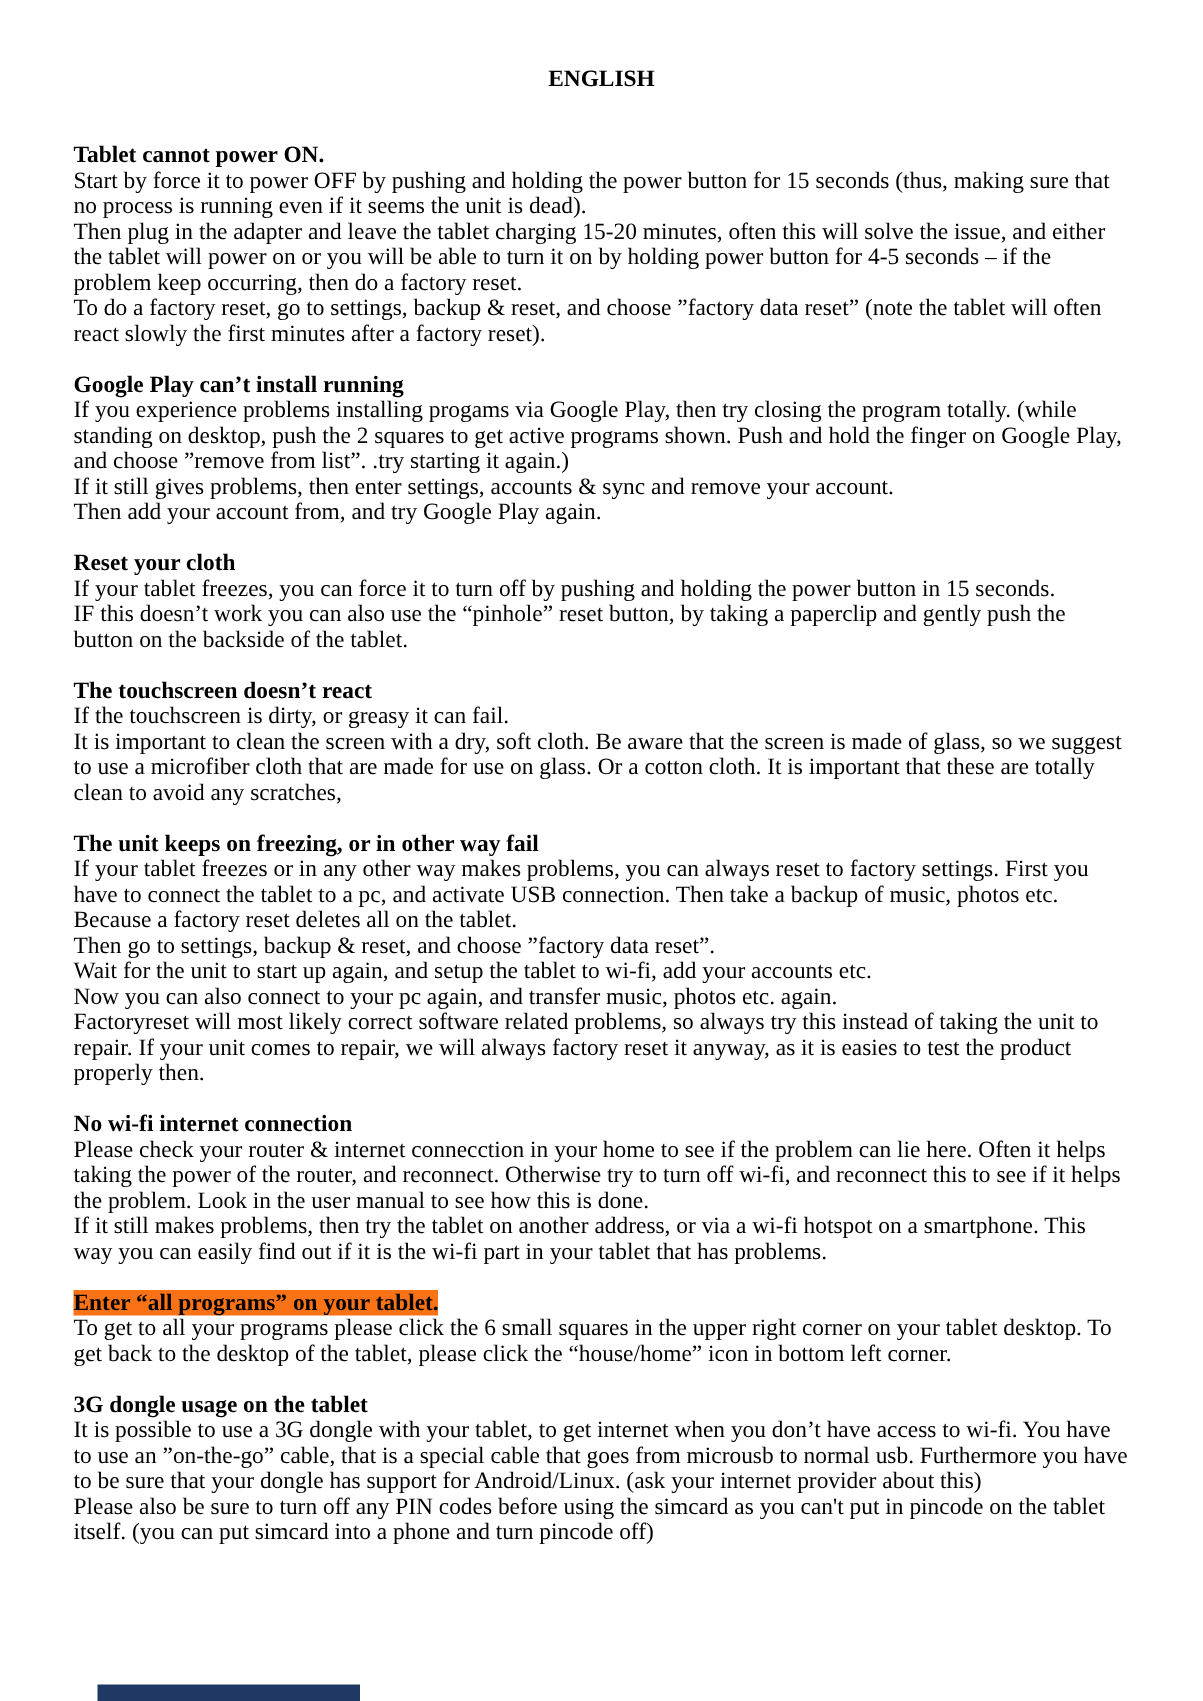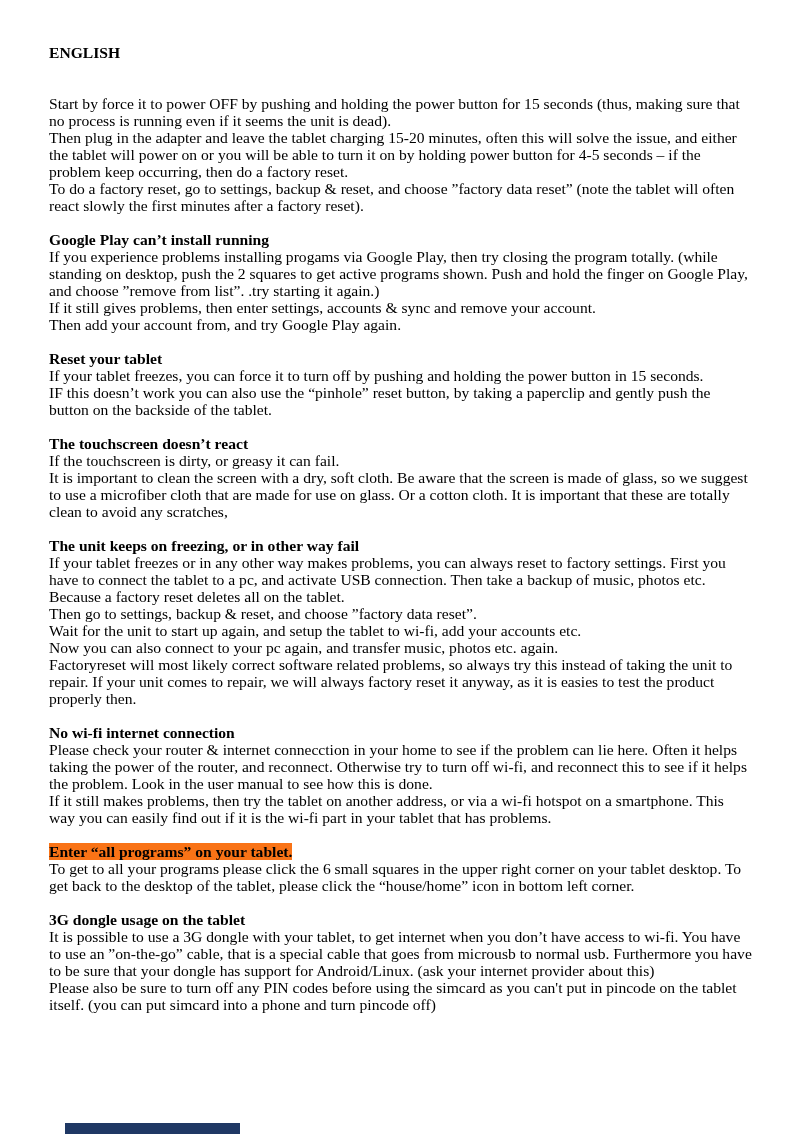--- a/index.html
+++ b/index.html
@@ -10,21 +10,21 @@
     box-sizing: border-box;
     padding: 44px 49px 0 49px;
     background: #ffffff;
     color: #000000;
     font-family: "Liberation Serif", "DejaVu Serif", serif;
     font-size: 15.6px;
     line-height: 17px;
     overflow: hidden;
   }
   .title-block {
-    text-align: left;
+    text-align: center;
     font-weight: bold;
     margin-bottom: 34px;
   }
   .faq-section { margin-top: 17px; }
   .faq-section h2 {
     font-size: 15.6px;
     line-height: 17px;
     font-weight: bold;
     margin: 0;
   }
@@ -45,34 +45,35 @@
 </head>
 <body>
 
 <div class="page">
 
   <div class="title-block">
     <div>ENGLISH</div>
   </div>
 
   <section class="faq-section">
+    <h2>Tablet cannot power ON.</h2>
     <p>Start by force it to power OFF by pushing and holding the power button for 15 seconds (thus, making sure that no process is running even if it seems the unit is dead).</p>
     <p>Then plug in the adapter and leave the tablet charging 15-20 minutes, often this will solve the issue, and either the tablet will power on or you will be able to turn it on by holding power button for 4-5 seconds – if the problem keep occurring, then do a factory reset.</p>
     <p>To do a factory reset, go to settings, backup &amp; reset, and choose ”factory data reset” (note the tablet will often react slowly the first minutes after a factory reset).</p>
   </section>
 
   <section class="faq-section">
     <h2>Google Play can’t install running</h2>
     <p>If you experience problems installing progams via Google Play, then try closing the program totally. (while standing on desktop, push the 2 squares to get active programs shown. Push and hold the finger on Google Play, and choose ”remove from list”. .try starting it again.)</p>
     <p>If it still gives problems, then enter settings, accounts &amp; sync and remove your account.</p>
     <p>Then add your account from, and try Google Play again.</p>
   </section>
 
   <section class="faq-section">
-    <h2>Reset your tablet</h2>
+    <h2>Reset your cloth</h2>
     <p>If your tablet freezes, you can force it to turn off by pushing and holding the power button in 15 seconds.</p>
     <p>IF this doesn’t work you can also use the “pinhole” reset button, by taking a paperclip and gently push the button on the backside of the tablet.</p>
   </section>
 
   <section class="faq-section">
     <h2>The touchscreen doesn’t react</h2>
     <p>If the touchscreen is dirty, or greasy it can fail.</p>
     <p>It is important to clean the screen with a dry, soft cloth. Be aware that the screen is made of glass, so we suggest to use a microfiber cloth that are made for use on glass. Or a cotton cloth. It is important that these are totally clean to avoid any scratches,</p>
   </section>
 

